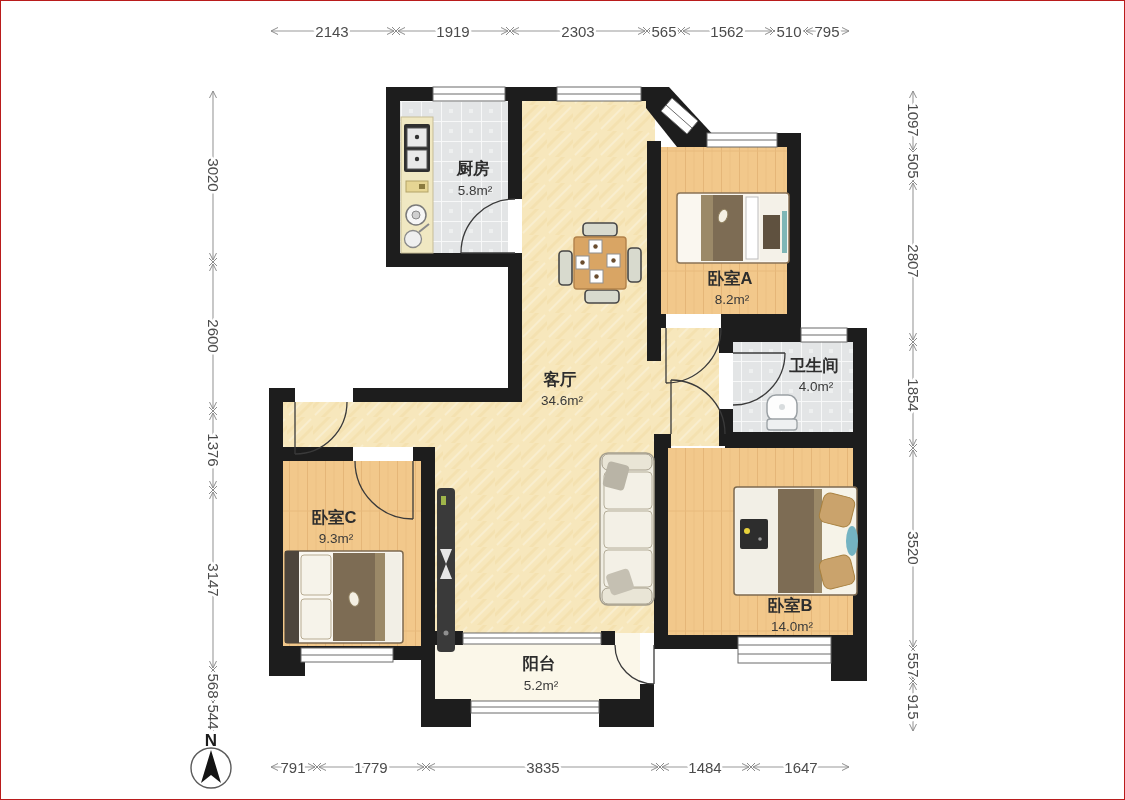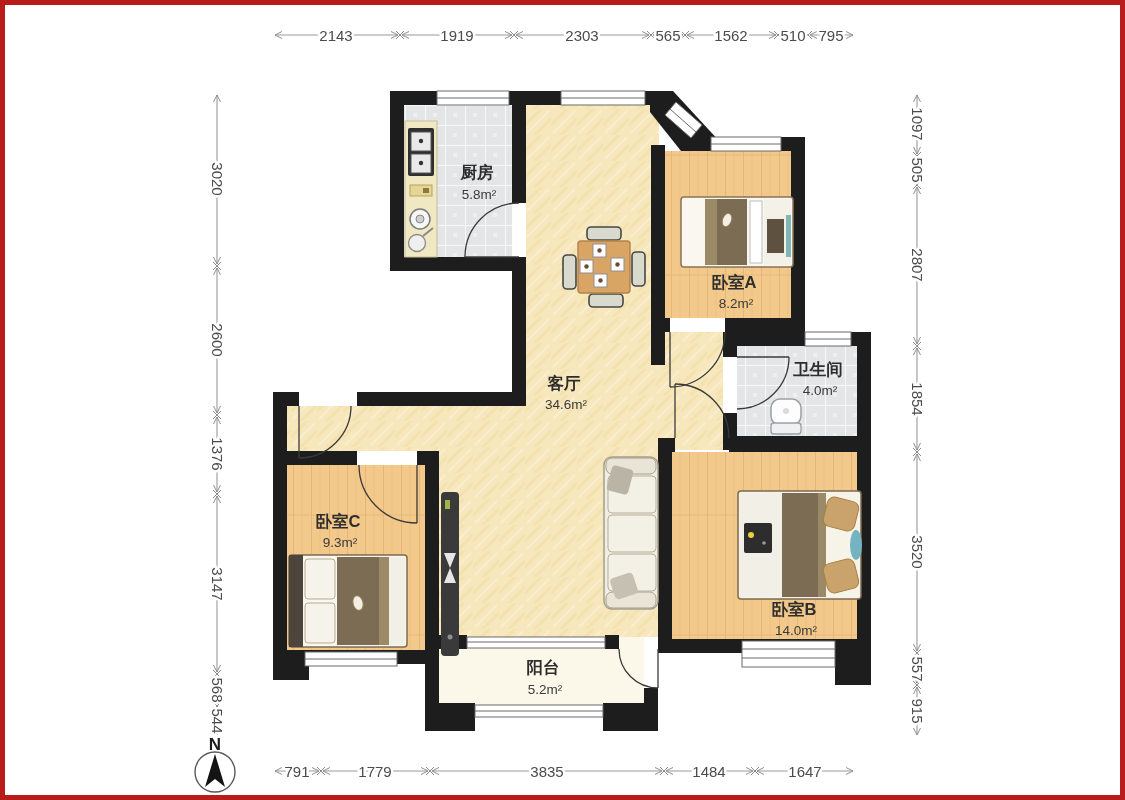--- a/index.html
+++ b/index.html
@@ -1,16 +1,16 @@
 <!DOCTYPE html>
 <html><head>
 <meta charset="utf-8">
 <style>
   html,body{margin:0;padding:0;background:#fff;}
-  .canvas{position:relative;width:1125px;height:800px;background:#ffffff;border:5px solid #b91c1c;box-sizing:border-box;overflow:hidden;font-family:"Liberation Sans",sans-serif;}
+  .canvas{position:relative;width:1125px;height:800px;background:#ffffff;border:1px solid #b91c1c;box-sizing:border-box;overflow:hidden;font-family:"Liberation Sans",sans-serif;}
   svg{display:block;}
   .dim{font-family:"Liberation Sans",sans-serif;font-size:15px;fill:#4b4b4b;text-anchor:middle;dominant-baseline:central;paint-order:stroke;stroke:#ffffff;stroke-width:5px;stroke-linejoin:round;}
   .dimline{stroke:#9a9a9a;stroke-width:1.1;fill:none;}
   .tick{stroke:#8a8a8a;stroke-width:1;fill:none;}
   .wall{fill:#1d1d1d;stroke:none;}
   .win{fill:#ffffff;stroke:#6b6b6b;stroke-width:1;}
   .winline{stroke:#6b6b6b;stroke-width:1;fill:none;}
   .door{stroke:#3a3a3a;stroke-width:1.3;fill:none;}
   .roomname{font-family:"Liberation Sans",sans-serif;font-size:16.5px;font-weight:700;fill:#2d2d2d;text-anchor:middle;dominant-baseline:central;}
   .roomarea{font-family:"Liberation Sans",sans-serif;font-size:13.5px;fill:#3a3a3a;text-anchor:middle;dominant-baseline:central;}

